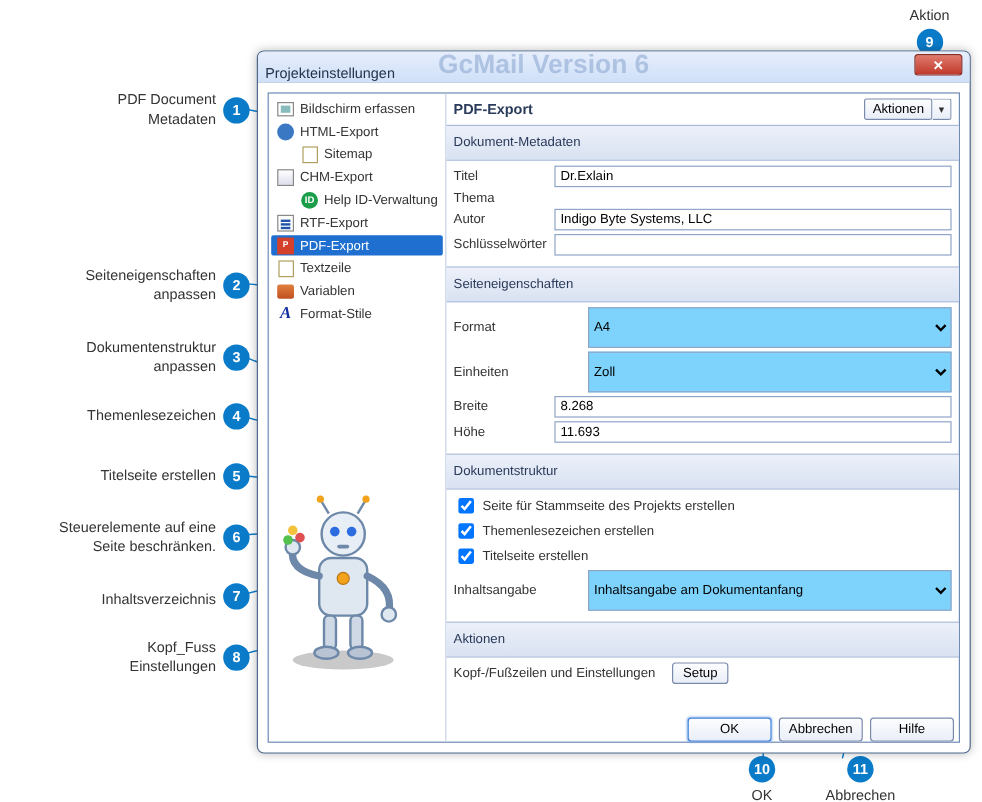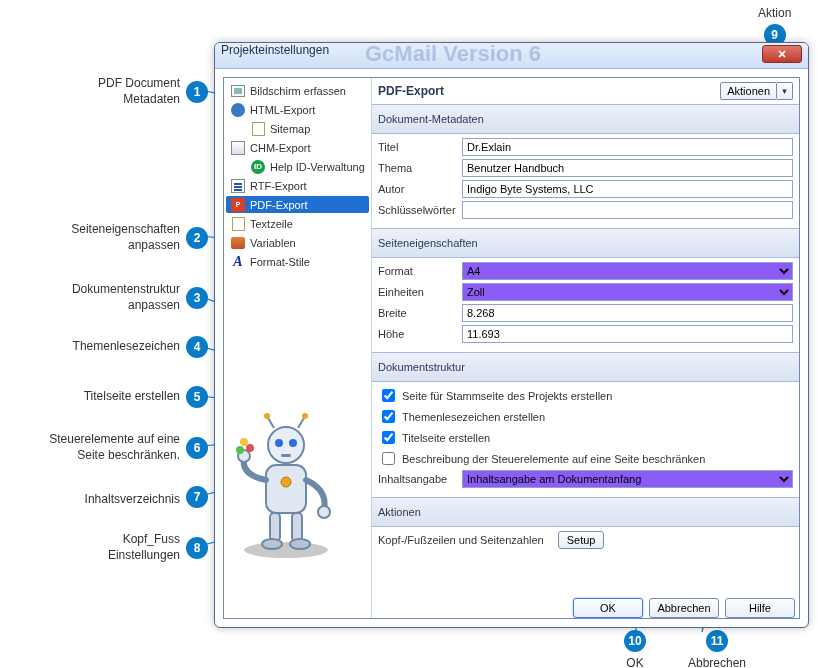--- a/index.html
+++ b/index.html
@@ -5,21 +5,21 @@
   * { box-sizing: border-box; }
   body { margin:0; font-family: "Segoe UI", Tahoma, sans-serif; font-size:11px; background:#fff; width:818px; height:668px; position:relative; color:#333; }
   .callout { position:absolute; display:flex; align-items:center; white-space:nowrap; }
   .callout-label { text-align:right; margin-right:6px; line-height:1.3; font-size:12px; color:#333; }
   .callout-bubble { width:22px; height:22px; background:#0a7bc9; border-radius:50%; color:#fff; font-weight:bold; display:flex; align-items:center; justify-content:center; font-size:12px; flex-shrink:0; }
   .callout-below { flex-direction:column; }
   .callout-below .callout-label-below { margin-top:4px; font-size:12px; }
   svg.lines { position:absolute; top:0; left:0; pointer-events:none; }
 
   .win { position:absolute; left:214px; top:42px; width:595px; height:586px; border:1px solid #4f6a8f; border-radius:6px; background:#fff; box-shadow:0 0 8px rgba(0,0,0,0.25); }
-  .titlebar { height:26px; background:linear-gradient(#e6eefc,#cfe0f8); border-bottom:1px solid #9cb7df; border-radius:5px 5px 0 0; display:flex; align-items:flex-start; padding:0 6px; position:relative; }
+  .titlebar { height:26px; background:linear-gradient(#e6eefc,#cfe0f8); border-bottom:1px solid #9cb7df; border-radius:5px 5px 0 0; display:flex; align-items:flex-end; padding:0 6px; position:relative; }
   .titlebar-text { font-size:12px; color:#24324a; }
   .close-btn { position:absolute; right:6px; top:2px; width:40px; height:18px; background:linear-gradient(#e07a6e,#c0392b); border:1px solid #8b2c22; border-radius:3px; color:#fff; display:flex; align-items:center; justify-content:center; font-size:11px; font-weight:bold; }
   .behind-title { position:absolute; left:150px; top:-2px; font-size:22px; font-weight:bold; color:#8faad2; opacity:0.6; pointer-events:none; }
   .outer-pad { padding:8px; height:calc(100% - 26px); }
   .panel { border:1px solid #6f8ab5; height:100%; display:flex; }
   .tree { width:148px; border-right:1px solid #c8d3e6; padding:4px 2px; }
   .tree-item { display:flex; align-items:center; height:17px; margin-bottom:2px; padding-left:4px; gap:4px; }
   .tree-item.child { padding-left:24px; }
   .tree-item.sel { background:#1f6fd1; color:#fff; border-radius:2px; }
   .tree-icon { width:16px; height:16px; display:inline-flex; align-items:center; justify-content:center; font-size:11px; }
@@ -27,21 +27,21 @@
   .content-header { display:flex; align-items:center; justify-content:space-between; padding:4px 6px 2px 6px; }
   .content-title { font-weight:bold; font-size:12px; color:#2a3a5a; }
   .action-btn { display:flex; align-items:center; }
   .action-btn button { height:18px; font-size:11px; border:1px solid #7a8aac; background:linear-gradient(#fdfdfe,#e8eef8); border-radius:2px; padding:0 6px; }
   .action-btn .dd { width:16px; height:18px; border:1px solid #7a8aac; border-left:none; background:linear-gradient(#fdfdfe,#e8eef8); border-radius:0 2px 2px 0; display:flex; align-items:center; justify-content:center; font-size:9px; }
   .section-head { background:linear-gradient(#ecf0f9,#d9e2f2); border-top:1px solid #a9bbd9; border-bottom:1px solid #a9bbd9; padding:8px 6px; font-size:11px; color:#2a3a5a; margin-top:2px; }
   .section-body { padding:4px 6px; }
   .row { display:flex; align-items:center; margin-bottom:3px; gap:4px; }
   .row label { width:80px; font-size:11px; color:#333; }
   .row input[type=text] { flex:1; height:18px; border:1px solid #8fa4c7; padding:0 4px; font-size:11px; background:#fff; }
-  .row select { flex:1; height:18px; border:1px solid #8fa4c7; font-size:11px; background:#8b5cf6; }
+  .row select { flex:1; height:34px; border:1px solid #8fa4c7; font-size:11px; background:#7dd3fc;margin-left:28px; }
   .chk { display:flex; align-items:center; gap:4px; margin-bottom:2px; font-size:11px; }
   .chk input { width:13px; height:13px; }
   .bottom-btns { display:flex; justify-content:flex-end; gap:6px; padding:6px 4px 0 0; }
   .bottom-btns button { height:20px; width:70px; font-size:11px; border:1px solid #7a8aac; background:linear-gradient(#fdfdfe,#e8eef8); border-radius:3px; }
   .bottom-btns button.default { border:1px solid #3e7fd9; box-shadow:0 0 2px #6ea2ea; }
   .small-btn { height:18px; font-size:11px; border:1px solid #7a8aac; background:linear-gradient(#fdfdfe,#e8eef8); border-radius:3px; padding:0 8px; }
   .robot { position:absolute; left:226px; top:410px; width:120px; height:150px; display:flex; align-items:center; justify-content:center; }
   .robot svg { width:100%; height:100%; }
   .flex-fill { flex:1; }
   .icon-globe { background:#3b78c3; border-radius:50%; width:14px; height:14px; }
@@ -206,21 +206,20 @@
         </div>
 
         <div class="section-head">Dokument-Metadaten</div>
         <div class="section-body">
           <div class="row">
               <label>Titel</label>
               <input type="text" value="Dr.Exlain" style="">
             </div>
           <div class="row">
               <label>Thema</label>
-              <input type="text" value="Benutzer Handbuch" style="">
             </div>
           <div class="row">
               <label>Autor</label>
               <input type="text" value="Indigo Byte Systems, LLC" style="">
             </div>
           <div class="row">
               <label>Schlüsselwörter</label>
               <input type="text" value="" style="">
             </div>
         </div>
@@ -252,34 +251,30 @@
               <span>Seite für Stammseite des Projekts erstellen</span>
             </div>
           <div class="chk">
               <input type="checkbox" checked="" style="">
               <span>Themenlesezeichen erstellen</span>
             </div>
           <div class="chk">
               <input type="checkbox" checked="" style="">
               <span>Titelseite erstellen</span>
             </div>
-          <div class="chk">
-              <input type="checkbox" style="">
-              <span>Beschreibung der Steuerelemente auf eine Seite beschränken</span>
-            </div>
           <div class="row">
               <label>Inhaltsangabe</label>
               <select><option>Inhaltsangabe am Dokumentanfang</option></select>
             </div>
         </div>
 
         <div class="section-head">Aktionen</div>
         <div class="section-body">
           <div class="row">
-            <span style="width:auto; margin-right:10px;">Kopf-/Fußzeilen und Seitenzahlen</span>
+            <span style="width:auto; margin-right:10px;">Kopf-/Fußzeilen und Einstellungen</span>
             <button class="small-btn">Setup</button>
           </div>
         </div>
 
         <div class="flex-fill"></div>
         <div class="bottom-btns">
           <button class="default">OK</button>
           <button>Abbrechen</button>
           <button>Hilfe</button>
         </div>

